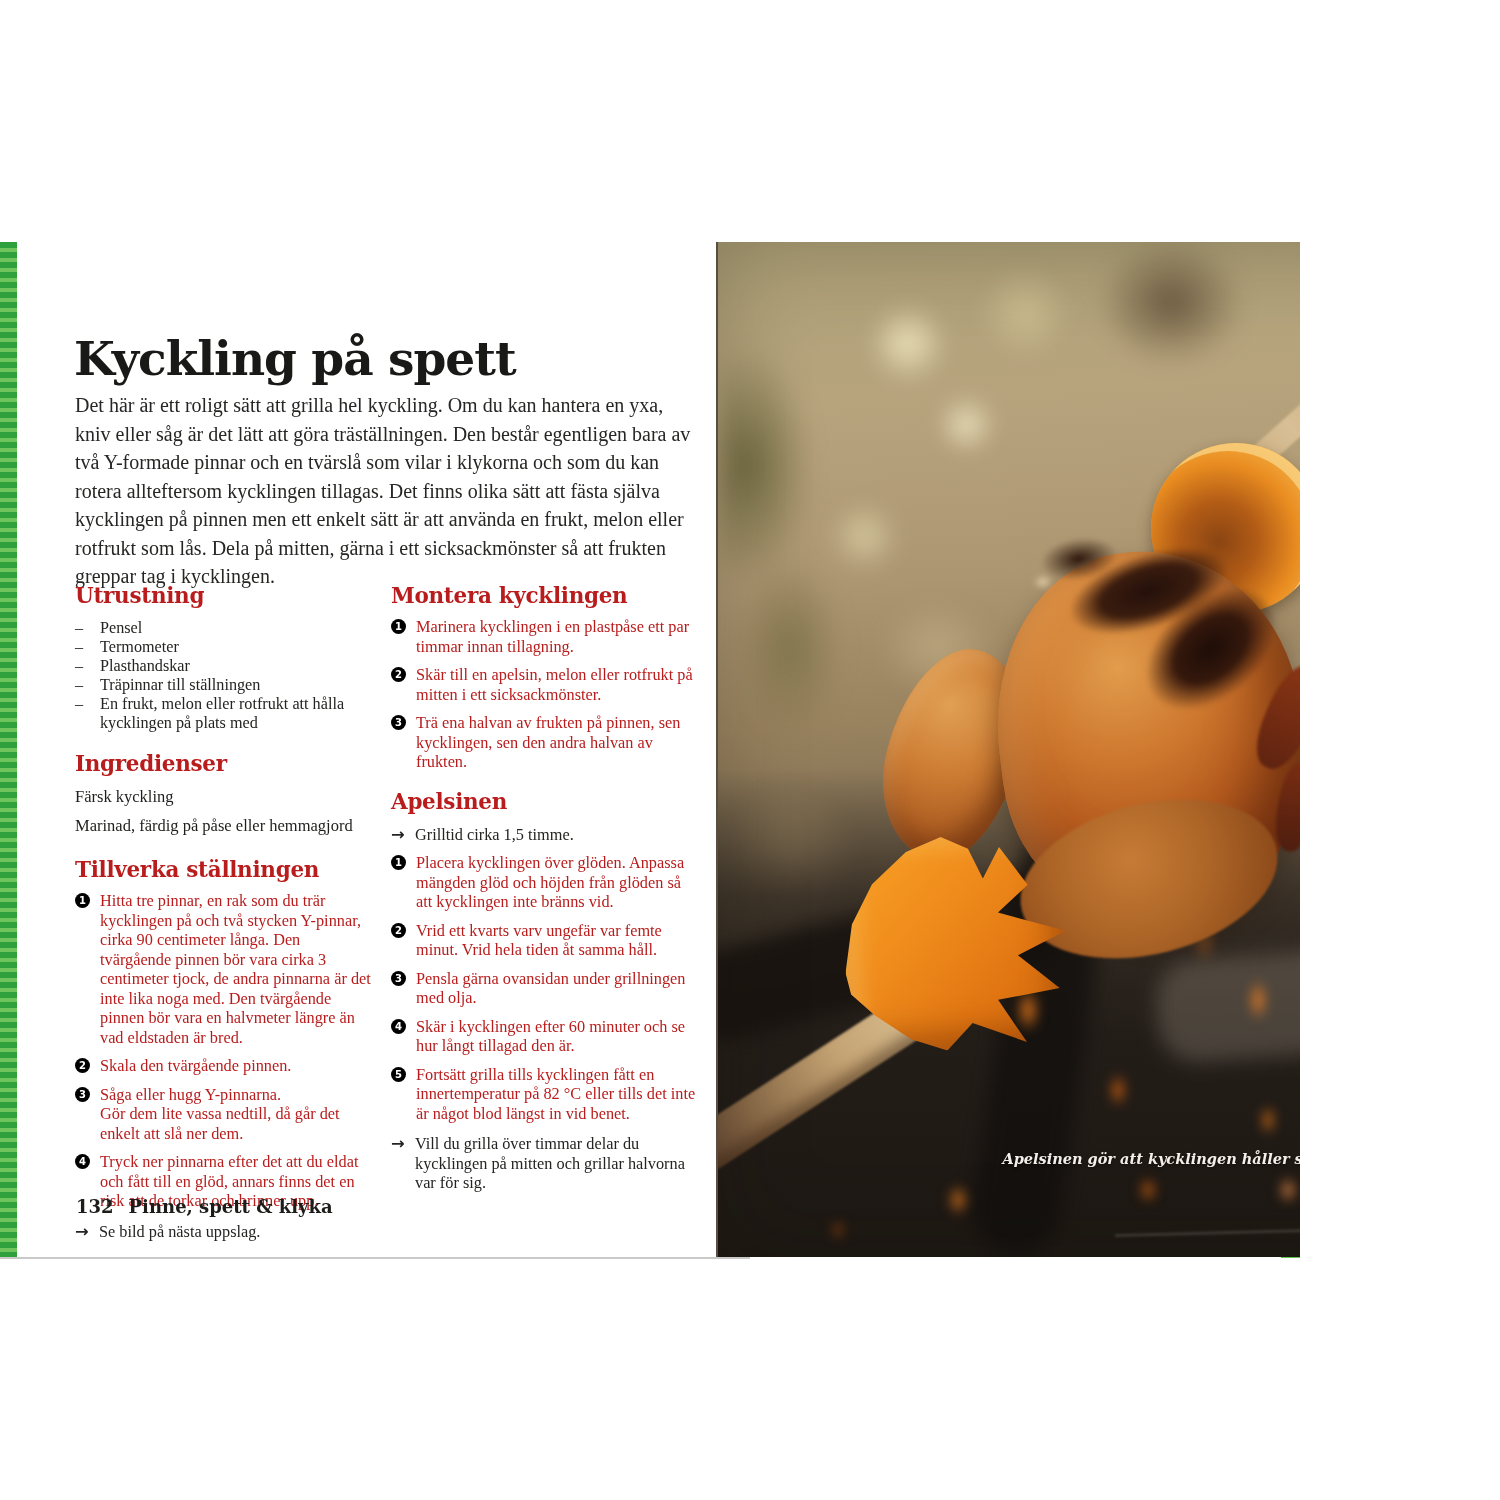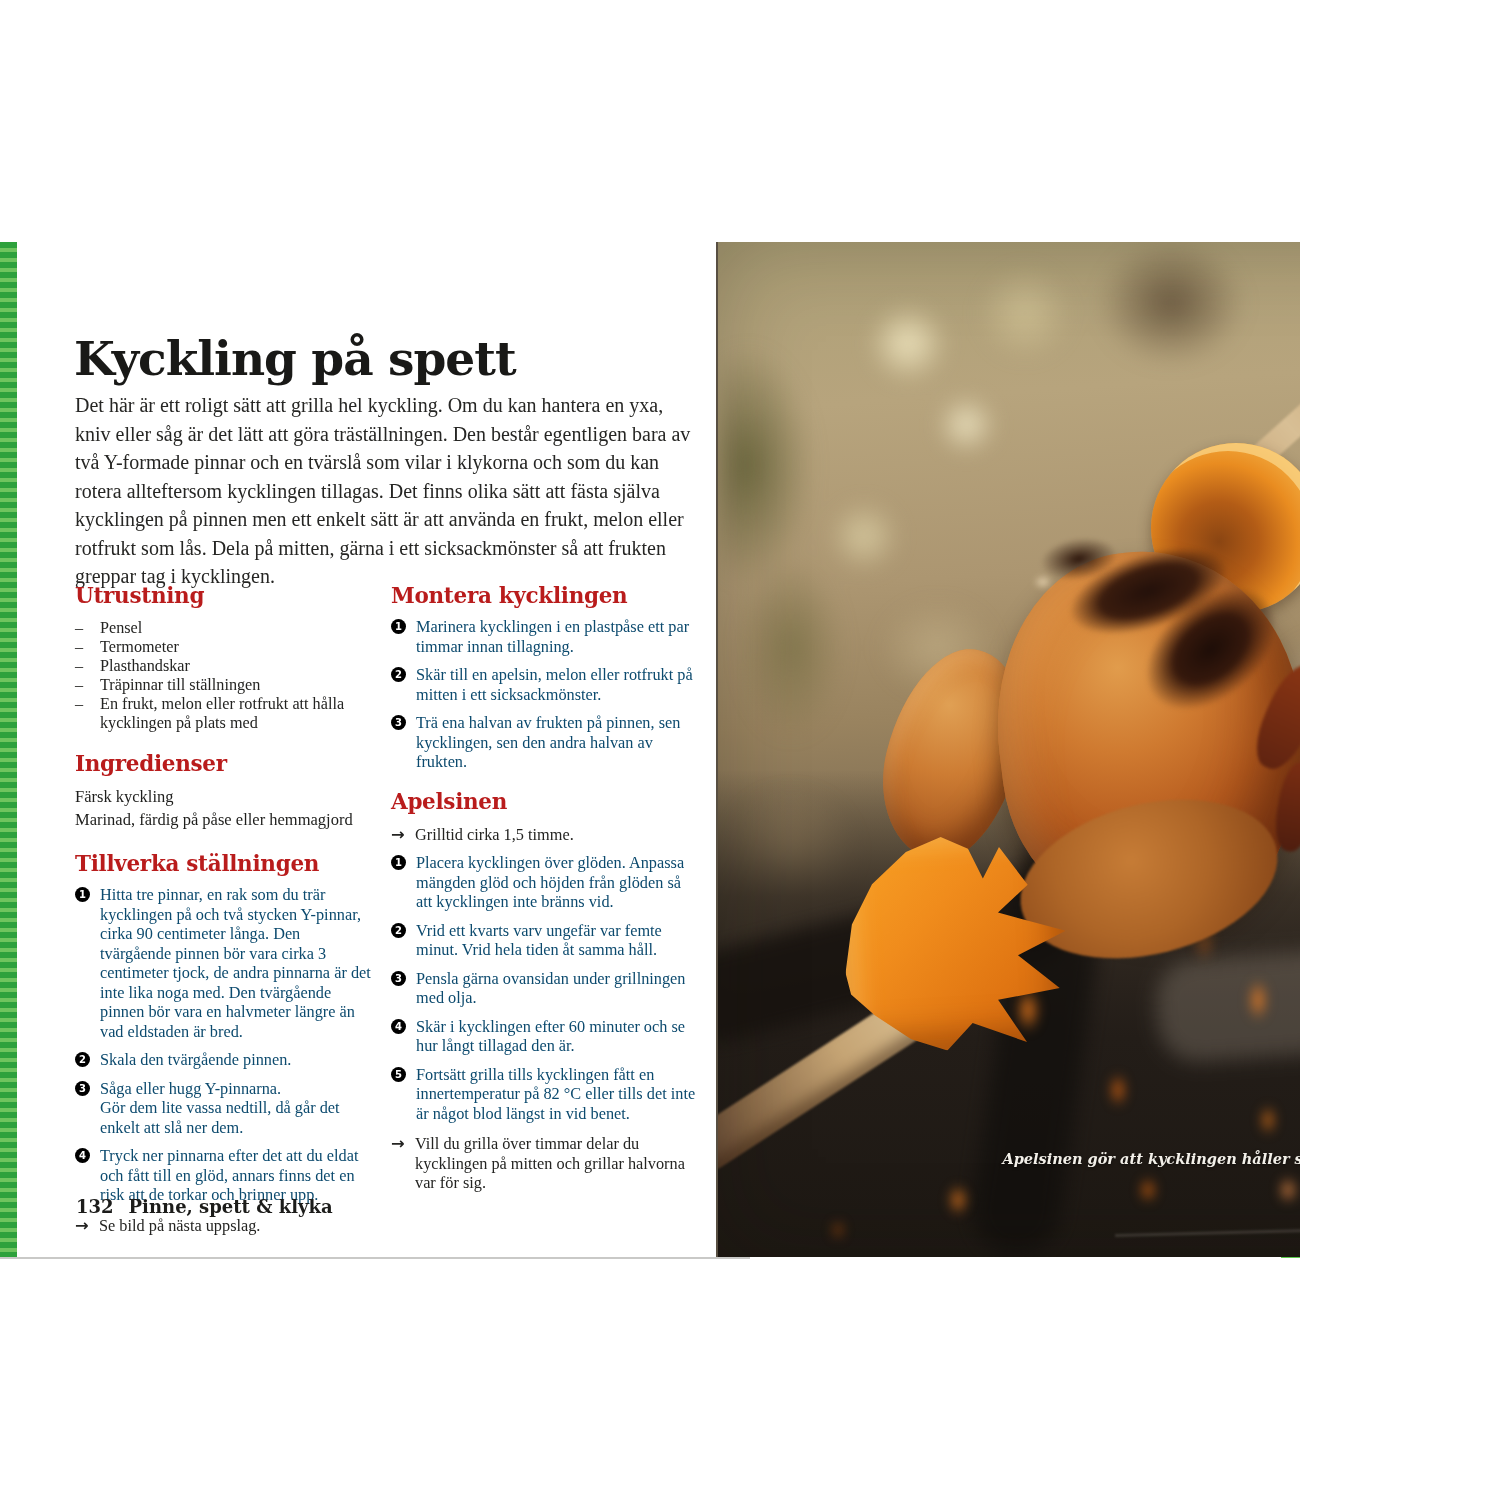--- a/index.html
+++ b/index.html
@@ -16,27 +16,27 @@
   .intro{position:absolute;left:75px;top:371px;width:628px;font-size:20px;line-height:28.5px;color:#262624;}
 
   .col{position:absolute;top:583px;}
   .col1{left:75px;width:300px;}
   .col2{left:391px;width:308px;}
   .col h3{font-family:"DejaVu Serif",serif;font-weight:700;font-size:21.5px;color:#b91c1c;margin:0;letter-spacing:-0.3px;}
   .eq-list{margin-top:11px;}
   .li{display:flex;font-size:16.2px;line-height:19px;color:#242422;}
   .li .dash{flex:0 0 25px;}
   .ing-head{margin-top:18px !important;}
-  .ing-line{font-size:16.5px;line-height:21px;margin-top:2px;}
+  .ing-line{font-size:16.5px;line-height:21px;margin-top:8px;}
   .ing-lines{margin-top:10px;}
   .build-head{margin-top:21px !important;}
   .steps{margin-top:2px;}
   .step{display:flex;margin-top:9px;}
   .badge{flex:0 0 15px;height:15px;border-radius:50%;background:#000;color:#fff;font-family:"DejaVu Sans",sans-serif;font-size:10px;font-weight:700;display:flex;align-items:center;justify-content:center;margin-right:10px;margin-top:2px;}
-  .stext{font-size:16.3px;line-height:19.5px;white-space:pre-line;color:#0c4a6e;}
+  .stext{font-size:16.3px;line-height:19.5px;white-space:pre-line;color:#b91c1c;}
   .note{display:flex;margin-top:11px;font-size:16.3px;line-height:19.5px;color:#242422;}
   .note .arrow{flex:0 0 24px;font-family:"DejaVu Sans",sans-serif;font-weight:700;}
   .cook-head{margin-top:17px !important;}
 
   .footer-left{position:absolute;left:76px;top:1196px;font-family:"DejaVu Serif",serif;font-weight:700;font-size:18px;color:#1c1c1a;display:flex;}
   .footer-left .fnum{margin-right:15px;}
 
   .page-edge{position:absolute;left:0;top:1257px;width:750px;height:2px;background:#c9c9c7;}
 
   

